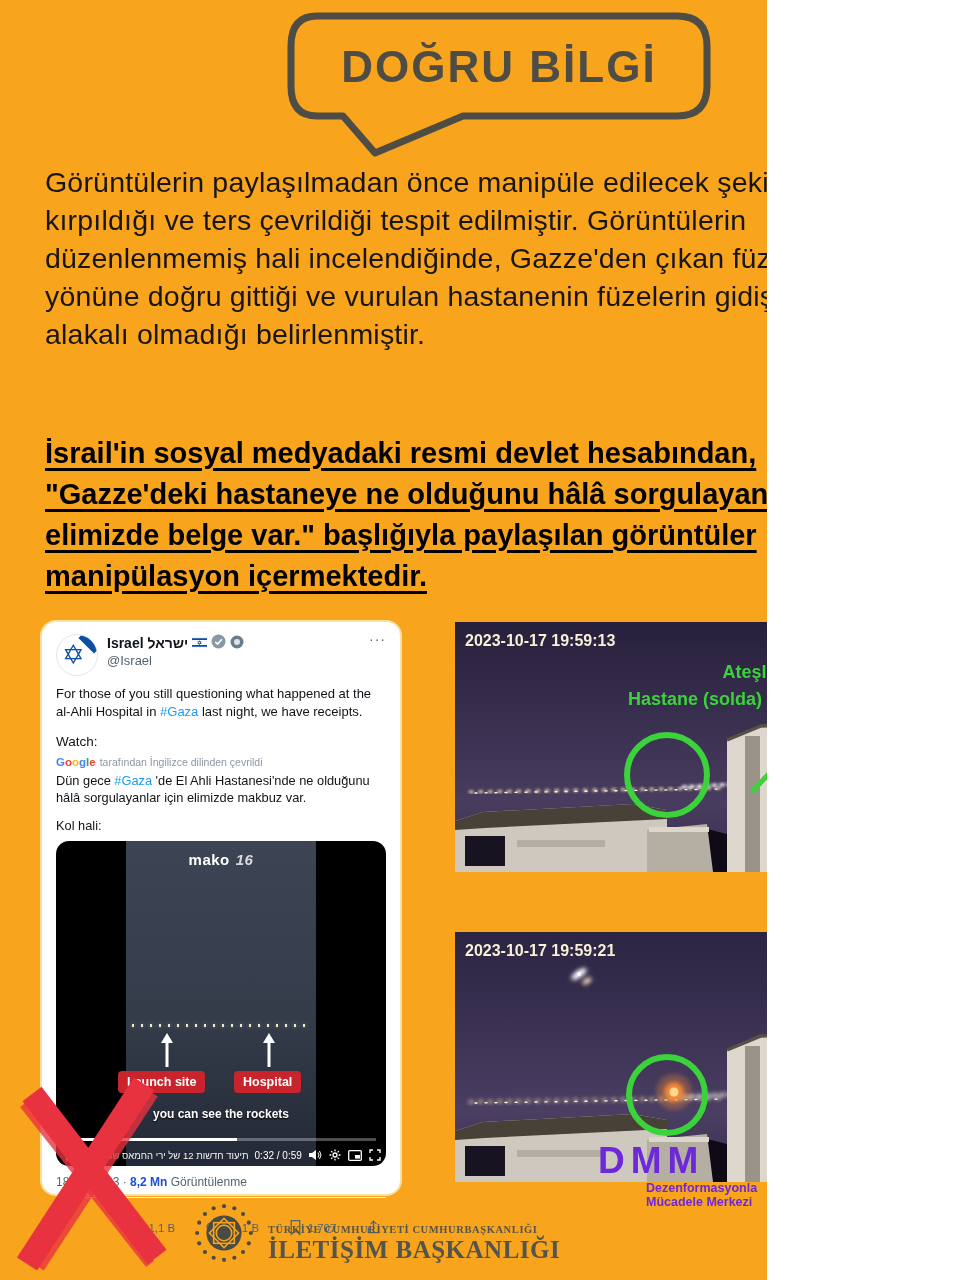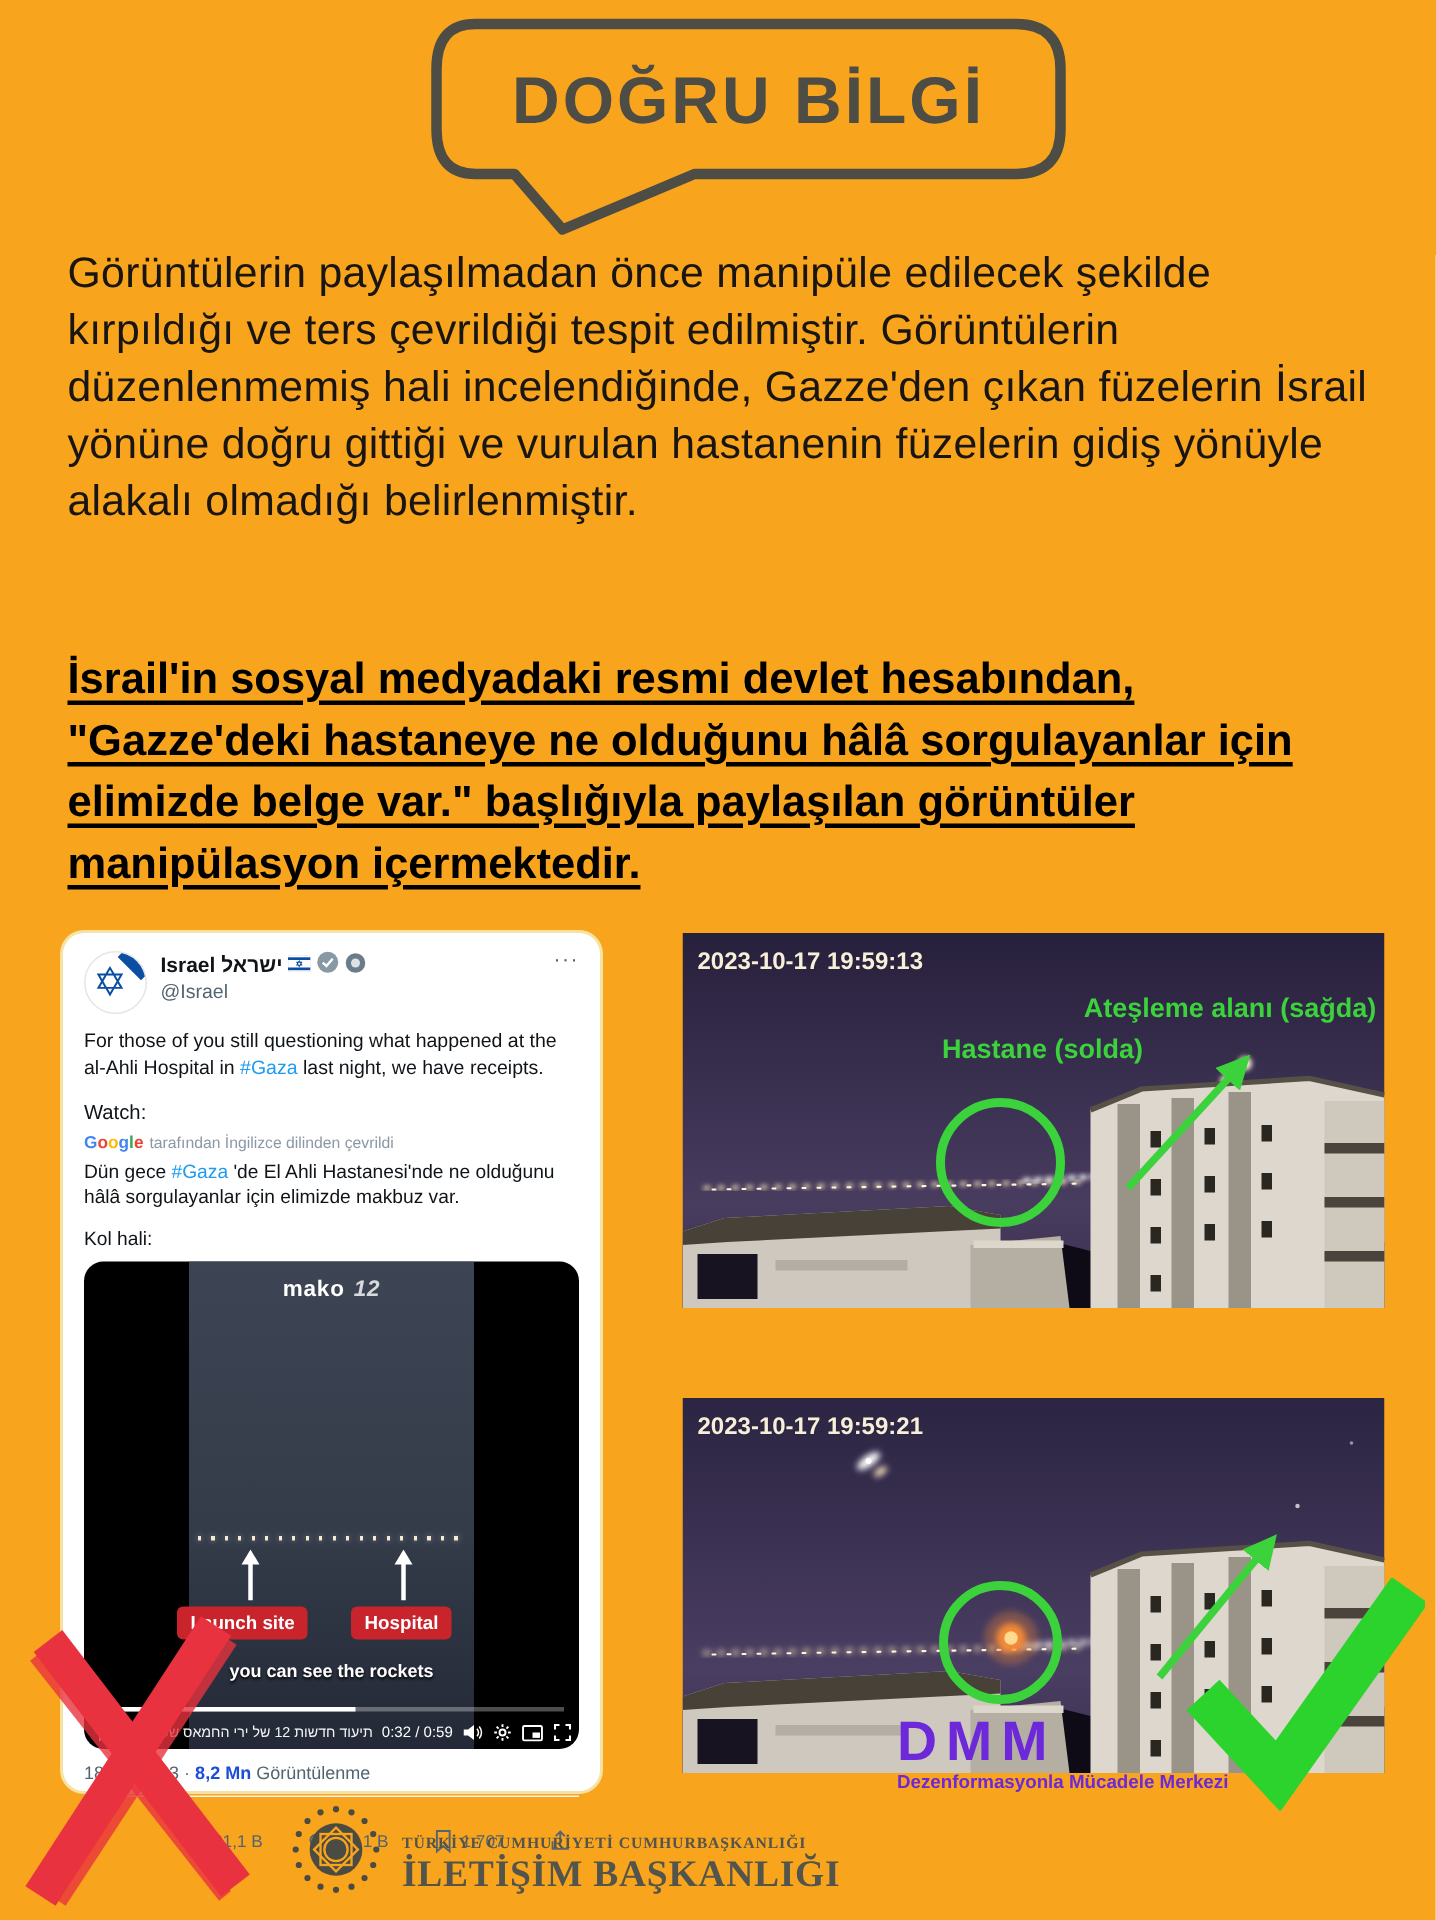--- a/index.html
+++ b/index.html
@@ -1,16 +1,16 @@
 <!DOCTYPE html>
 <html><head>
 <meta charset="utf-8">
 <style>
   html,body{margin:0;padding:0;}
-  .poster{position:relative;width:957px;height:1280px;background:#F9A41D;overflow:hidden;
+  .poster{position:relative;width:767px;height:1280px;background:#F9A41D;overflow:hidden;
           font-family:"Liberation Sans",sans-serif;}
 
   
   .bubble-wrap{position:absolute;left:287px;top:12px;width:424px;height:148px;}
   .bubble-wrap svg{display:block;}
 
   
   .p1{position:absolute;left:45px;top:163px;width:878px;font-size:28.5px;line-height:38px;
       color:#181512;letter-spacing:0.2px;}
   .p2{position:absolute;left:45px;top:433px;width:878px;font-size:29px;line-height:41px;
@@ -85,21 +85,21 @@
   .cross{position:absolute;left:2px;top:1072px;}
   .check{position:absolute;left:790px;top:1052px;}
 
   
   .footer-left{position:absolute;left:193px;top:1202px;display:flex;align-items:flex-end;gap:13px;color:#53544B;}
   .fl-text{font-family:"Liberation Serif",serif;}
   .fl-line1{font-size:10.5px;letter-spacing:0.6px;font-weight:bold;}
   .fl-line2{font-size:25px;font-weight:bold;letter-spacing:0.5px;margin-top:1px;}
   .footer-right{position:absolute;left:598px;top:1144px;color:#6d28d9;}
   .fr-acronym{font-size:37px;font-weight:bold;letter-spacing:6px;line-height:34px;}
-  .fr-name{font-size:12.5px;font-weight:bold;margin-top:3px;}
+  .fr-name{font-size:12.5px;font-weight:bold;margin-top:3px;margin-left:48px;}
 </style>
 </head>
 <body>
 
 <div class="poster">
 
   <div class="bubble-wrap">
     <svg width="424" height="148" viewBox="0 0 424 148">
       <path d="M30,4 H390 Q420,4 420,34 V74 Q420,104 390,104 H176 L88,141 L56,104 H30 Q4,104 4,74 V34 Q4,4 30,4 Z" fill="#F9A41D" stroke="#4D4D45" stroke-width="7" stroke-linejoin="round"></path>
       <text x="212" y="70" text-anchor="middle" font-family="Liberation Sans, sans-serif" font-size="44" font-weight="bold" letter-spacing="2" fill="#4D4D45">DOĞRU BİLGİ</text>
@@ -155,21 +155,21 @@
     </div>
 
     <div class="tw-translated">
       <span>Dün gece </span><span class="tw-link">#Gaza</span><span> 'de El Ahli Hastanesi'nde ne olduğunu hâlâ sorgulayanlar için elimizde makbuz var.</span>
     </div>
     <div class="tw-kol">Kol hali:</div>
 
     <div class="video">
       <div class="vid-inner"></div>
       <div class="mako">
-        <span>mako</span><span class="ch12">12</span>
+        <span>mako</span><span class="ch12">16</span>
       </div>
       <div class="vid-lights"></div>
       <div class="vid-arrow" style="left:104px;top:192px;">
         <svg width="14" height="34" viewBox="0 0 14 34">
             <path d="M7,34 V8" stroke="#fff" stroke-width="3"></path>
             <path d="M1,10 L7,0 L13,10 Z" fill="#fff"></path>
           </svg>
       </div>
       <div class="vid-arrow" style="left:206px;top:192px;">
         <svg width="14" height="34" viewBox="0 0 14 34">

